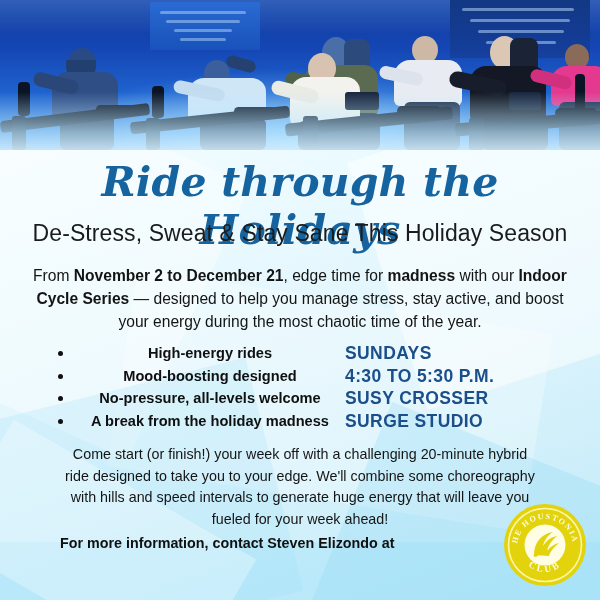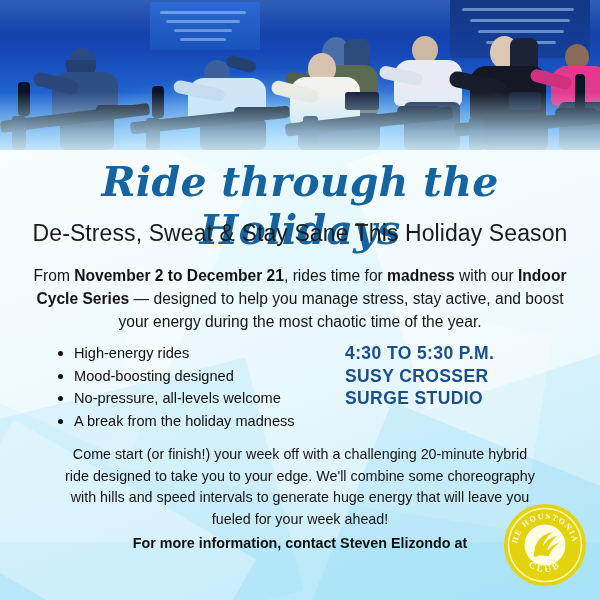--- a/index.html
+++ b/index.html
@@ -64,36 +64,36 @@
     position:absolute;left:0;top:70px;width:600px;text-align:center;
     font-size:23px;font-weight:400;color:#1b1b1b;letter-spacing:.1px;
   }
   .intro{
     position:absolute;left:32px;top:114px;width:536px;text-align:center;
     font-size:15.6px;line-height:23px;color:#141414;
   }
   .intro b{font-weight:bold;}
 
   .bullets{position:absolute;left:56px;top:192px;width:290px;
-    font-size:14.6px;font-weight:normal;color:#101010;line-height:22.5px;}
+    font-size:14.6px;font-weight:bold;color:#101010;line-height:22.5px;text-align:center;}
   .bullets ul{margin:0;padding:0 0 0 18px;list-style:disc;}
   .bullets li{margin:0;padding:0;}
   .bullets li::marker{font-size:15px;}
 
   .schedule{position:absolute;left:345px;top:192px;width:240px;
     font-size:17.5px;font-weight:bold;color:#1a4f8a;line-height:22.5px;
     letter-spacing:.4px;}
   .schedule div{white-space:nowrap;}
 
   .blurb{
     position:absolute;left:60px;top:294px;width:480px;text-align:center;
     font-size:14.3px;line-height:21.5px;color:#151515;
   }
   .contact{
-    position:absolute;left:60px;top:383px;width:480px;text-align:center;
+    position:absolute;left:60px;top:383px;width:480px;
     font-size:14.3px;line-height:21px;color:#101010;font-weight:bold;
   }
 
   
   .logo{position:absolute;left:503px;top:503px;width:84px;height:84px;}
   .logo svg{display:block;}
 </style>
 </head>
 <body>
 
@@ -207,32 +207,33 @@
     <div class="facet f6"></div>
     <div class="facet f7"></div>
   </div>
 
   <div class="content">
 
     <div class="headline">Ride through the Holidays</div>
 
     <div class="subhead">De-Stress, Sweat &amp; Stay Sane This Holiday Season</div>
 
-    <div class="intro"><span>From </span><b>November 2 to December 21</b><span>, rides time for </span><b>madness</b><span> with our </span><b>Indoor Cycle Series</b><span> — designed to help you manage stress, stay active, and boost your energy during the most chaotic time of the year.</span></div>
+    <div class="intro"><span>From </span><b>November 2 to December 21</b><span>, edge time for </span><b>madness</b><span> with our </span><b>Indoor Cycle Series</b><span> — designed to help you manage stress, stay active, and boost your energy during the most chaotic time of the year.</span></div>
 
     <div class="bullets">
       <ul>
         <li>High-energy rides</li>
         <li>Mood-boosting designed</li>
         <li>No-pressure, all-levels welcome</li>
         <li>A break from the holiday madness</li>
       </ul>
     </div>
 
     <div class="schedule">
+      <div>SUNDAYS</div>
       <div>4:30 TO 5:30 P.M.</div>
       <div>SUSY CROSSER</div>
       <div>SURGE STUDIO</div>
     </div>
 
     <div class="blurb">Come start (or finish!) your week off with a challenging 20-minute hybrid ride designed to take you to your edge. We'll combine some choreography with hills and speed intervals to generate huge energy that will leave you fueled for your week ahead!</div>
 
     <div class="contact">
       <div>For more information, contact Steven Elizondo at</div>
     </div>

